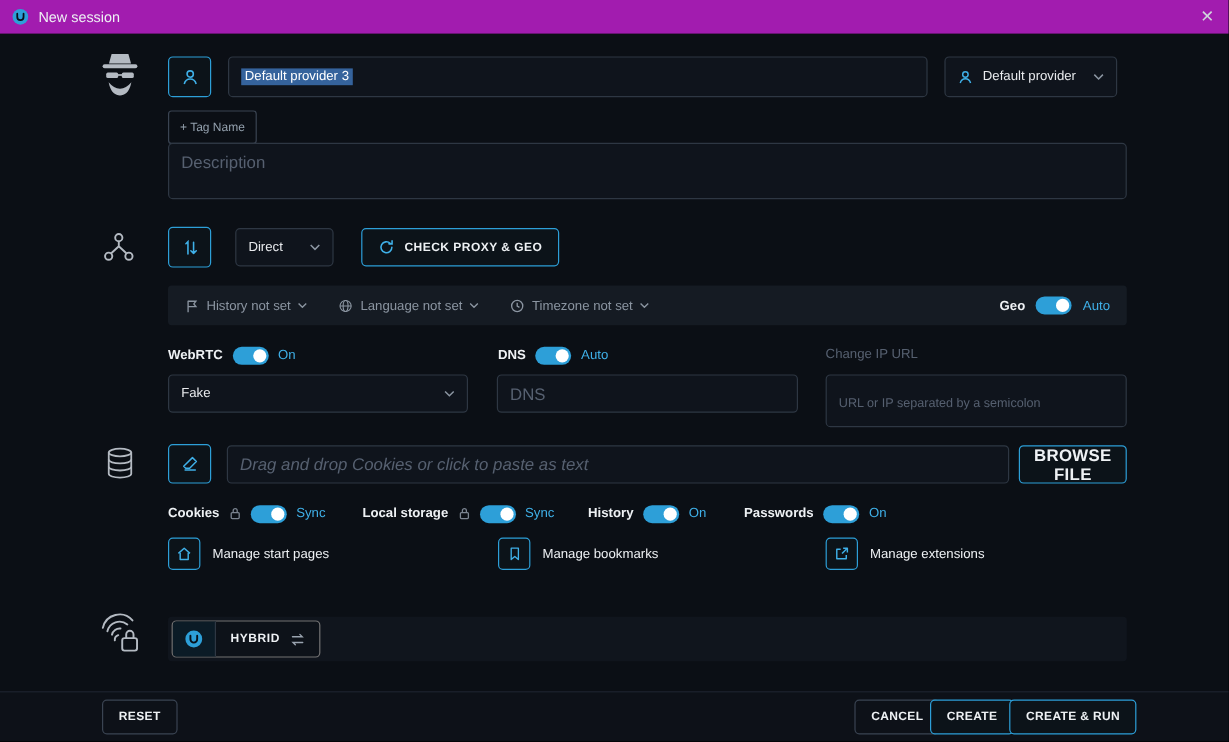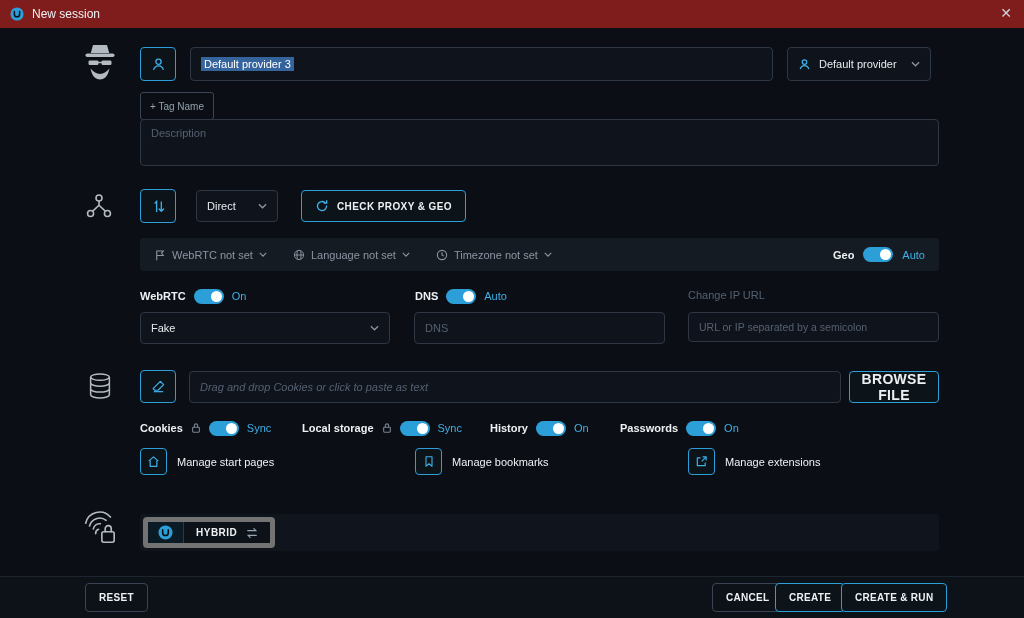--- a/index.html
+++ b/index.html
@@ -1,36 +1,36 @@
 <!DOCTYPE html>
 <html><head>
 <meta charset="utf-8">
 <style>
   *{margin:0;padding:0;box-sizing:border-box;}
   html,body{background:#000;}
   .app{position:relative;width:1024px;height:618px;background:#0b0f15;font-family:"Liberation Sans",sans-serif;color:#e8eaed;overflow:hidden;}
   [data-interactable="true"]{cursor:pointer;}
 
   
-  .titlebar{position:absolute;top:0;left:0;width:100%;height:28px;background:#7f1d1d;display:flex;align-items:center;padding:0 10px;gap:8px;}
+  .titlebar{position:absolute;top:0;left:0;width:100%;height:28px;background:#a21caf;display:flex;align-items:center;padding:0 10px;gap:8px;}
   .title{font-size:12px;color:#eef1f4;}
   .close{position:absolute;right:8px;top:4px;font-size:14px;color:#cfd5dc;line-height:18px;padding:0 4px;}
 
   
   .section-icon{position:absolute;color:#b4bac2;}
   [data-name="profile-section-icon"]{left:80px;top:42px;}
   [data-name="proxy-section-icon"]{left:84px;top:191px;}
   [data-name="storage-section-icon"]{left:85px;top:371px;}
   [data-name="fingerprint-section-icon"]{left:80px;top:508px;}
 
   
   .sq-btn{position:absolute;width:36px;height:34px;border:1px solid #2d9fd8;border-radius:4px;background:#0c1319;color:#3fb0e8;display:flex;align-items:center;justify-content:center;}
   .field{position:absolute;background:#0f141c;border:1px solid #2e3743;border-radius:4px;display:flex;align-items:center;padding:0 10px;font-size:11px;color:#e8eaed;gap:8px;}
   .field .chev{margin-left:auto;color:#8b95a1;display:flex;}
-  .field input,.field textarea{background:transparent;border:none;outline:none;color:#e8eaed;font-family:inherit;font-size:11px;width:100%;}
+  .field input,.field textarea{background:transparent;border:none;outline:none;color:#e8eaed;font-family:inherit;font-size:14px;width:100%;}
   .field input::placeholder,.field textarea::placeholder{color:#566070;}
   .italic-ph input::placeholder{font-style:italic;}
   .toggle{width:30px;height:15px;border-radius:8px;background:#2d9fd8;position:relative;display:inline-block;flex:none;}
   .toggle .knob{position:absolute;right:2px;top:2px;width:11px;height:11px;border-radius:50%;background:#fff;}
   .cyan{color:#3fb0e8;}
   .bold-label{font-weight:bold;font-size:11px;color:#eef1f4;}
   .state-label{font-size:11px;color:#3fb0e8;}
   .lock{color:#7b8490;display:flex;}
 
   
@@ -51,21 +51,21 @@
   .geo-item{display:flex;align-items:center;gap:6px;margin-right:26px;}
   .geo-item .gi{display:flex;color:#8b95a1;}
   .geo-right{margin-left:auto;display:flex;align-items:center;gap:9px;}
 
   .inline-group{position:absolute;display:flex;align-items:center;gap:8px;height:16px;}
   [data-name="webrtc-toggle-group"]{left:140px;top:288px;}
   [data-name="dns-toggle-group"]{left:415px;top:288px;}
   [data-name="change-ip-label"]{position:absolute;left:688px;top:289px;font-size:11px;color:#566070;}
   [data-name="webrtc-mode-select"]{left:140px;top:312px;width:250px;height:32px;}
   [data-name="dns-input"]{left:414px;top:312px;width:251px;height:32px;}
-  [data-name="change-ip-input"]{left:688px;top:312px;width:251px;height:30px;}
+  [data-name="change-ip-input"]{left:688px;top:312px;width:251px;height:44px;}
   [data-name="change-ip-input"] input::placeholder{font-size:10.5px;}
 
   
   [data-name="cookies-paste-button"]{left:140px;top:370px;height:33px;}
   [data-name="cookies-drop-input"]{left:189px;top:371px;width:652px;height:32px;}
   [data-name="browse-file-button"]{position:absolute;left:849px;top:371px;width:90px;height:32px;border:1px solid #2d9fd8;border-radius:4px;background:#0c1319;color:#eef1f4;font-size:14px;font-weight:bold;letter-spacing:.3px;display:flex;align-items:center;justify-content:center;font-family:inherit;}
 
   [data-name="cookies-toggle-group"]{left:140px;top:420px;}
   [data-name="local-storage-toggle-group"]{left:302px;top:420px;}
   [data-name="history-toggle-group"]{left:490px;top:420px;}
@@ -73,21 +73,21 @@
 
   .manage{position:absolute;display:flex;align-items:center;gap:10px;top:448px;height:27px;text-align:right;}
   [data-name="manage-start-pages-button"]{left:140px;}
   [data-name="manage-bookmarks-button"]{left:415px;}
   [data-name="manage-extensions-button"]{left:688px;}
   .mini-btn{width:27px;height:27px;border:1px solid #2d9fd8;border-radius:4px;color:#3fb0e8;display:flex;align-items:center;justify-content:center;background:#0c1319;flex:none;}
   .manage-label{font-size:11px;color:#eef1f4;}
 
   
   .hybrid-bar{position:absolute;left:140px;top:514px;width:799px;height:37px;background:#10151d;border-radius:3px;}
-  .hybrid-btn{position:absolute;left:3px;top:3px;height:31px;border:5px solid #737373;border-radius:4px;display:flex;align-items:center;background:#0d1219;overflow:hidden;}
+  .hybrid-btn{position:absolute;left:3px;top:3px;height:31px;border:1px solid #737373;border-radius:4px;display:flex;align-items:center;background:#0d1219;overflow:hidden;}
   .hybrid-logo{width:36px;height:31px;display:flex;align-items:center;justify-content:center;border-right:1px solid #2e3743;background:#0b1b26;}
   .hybrid-label{font-size:10px;font-weight:bold;letter-spacing:.5px;padding:0 8px 0 12px;color:#eef1f4;}
   .hybrid-swap{color:#9aa4b0;padding-right:11px;display:flex;}
 
   
   .footer{position:absolute;left:0;top:576px;width:100%;height:42px;background:#0d1118;border-top:1px solid #1d242e;}
   .btn{position:absolute;top:6px;height:29px;border-radius:4px;font-size:10px;font-weight:bold;color:#eef1f4;display:flex;align-items:center;justify-content:center;padding:0 13px;background:transparent;border:1px solid #3a4452;letter-spacing:.3px;font-family:inherit;}
   .btn.accent{border-color:#2d9fd8;background:#0c1319;}
   [data-name="reset-button"]{left:85px;}
   [data-name="cancel-button"]{left:712px;}
@@ -214,21 +214,21 @@
   </button>
 
   <div class="geo-bar" data-name="geo-settings-bar" data-interactable="false">
     <span class="geo-item" data-name="country-select" data-interactable="true">
       <span class="gi" data-name="flag-icon" data-interactable="false">
           <svg viewBox="0 0 14 14" width="12" height="12" fill="none" stroke="currentColor" stroke-width="1.3">
             <path d="M3.2 13V2"></path>
             <path d="M3.2 2.4h7.6L8.8 5l2 2.6H3.2"></path>
           </svg>
         </span>
-      <span data-name="country-select-label" data-interactable="false">WebRTC not set</span>
+      <span data-name="country-select-label" data-interactable="false">History not set</span>
       <span data-name="chevron-down-icon" data-interactable="false" style="display:flex;">
           <svg viewBox="0 0 10 6" width="8" height="5">
             <path d="M1 1l4 4 4-4" fill="none" stroke="currentColor" stroke-width="1.4"></path>
           </svg>
         </span>
     </span>
     <span class="geo-item" data-name="language-select" data-interactable="true">
       <span class="gi" data-name="language-globe-icon" data-interactable="false">
           <svg viewBox="0 0 14 14" width="12" height="12" fill="none" stroke="currentColor" stroke-width="1.1">
             <circle cx="7" cy="7" r="5.4"></circle>

